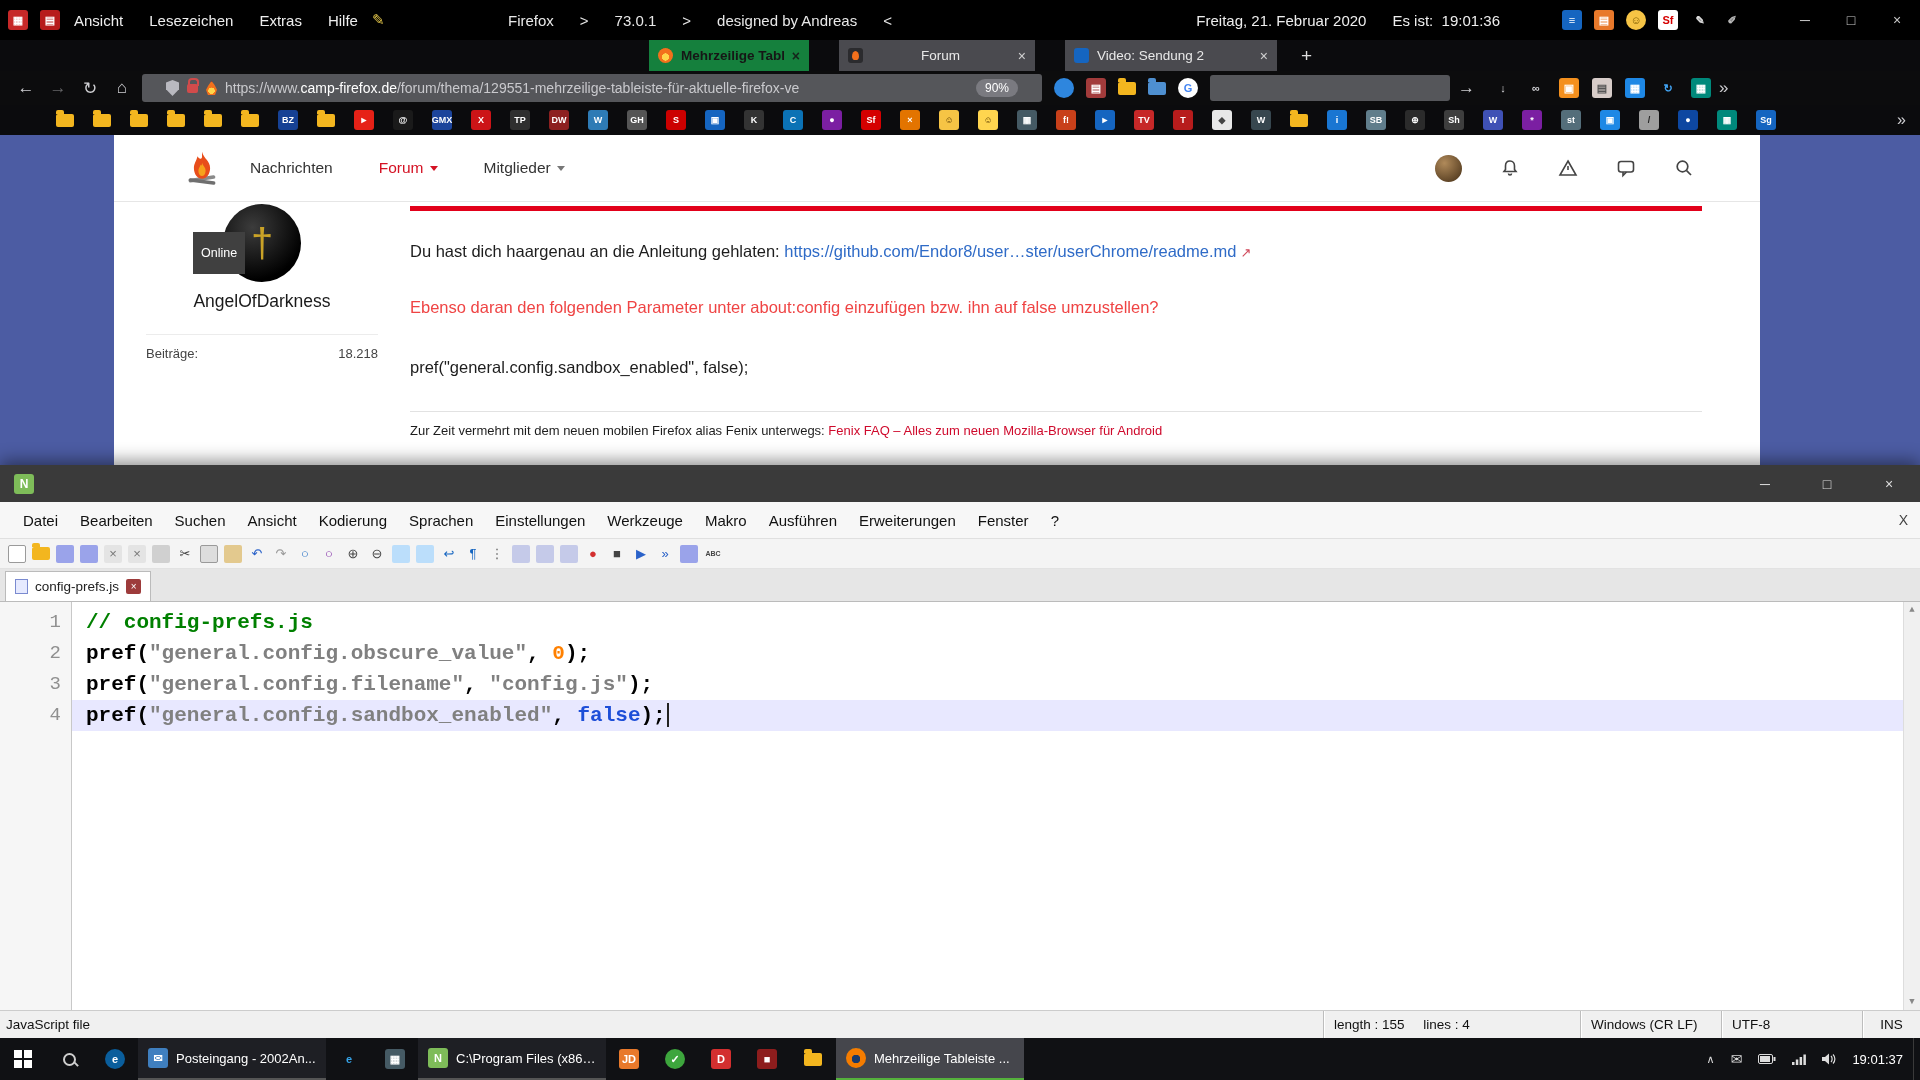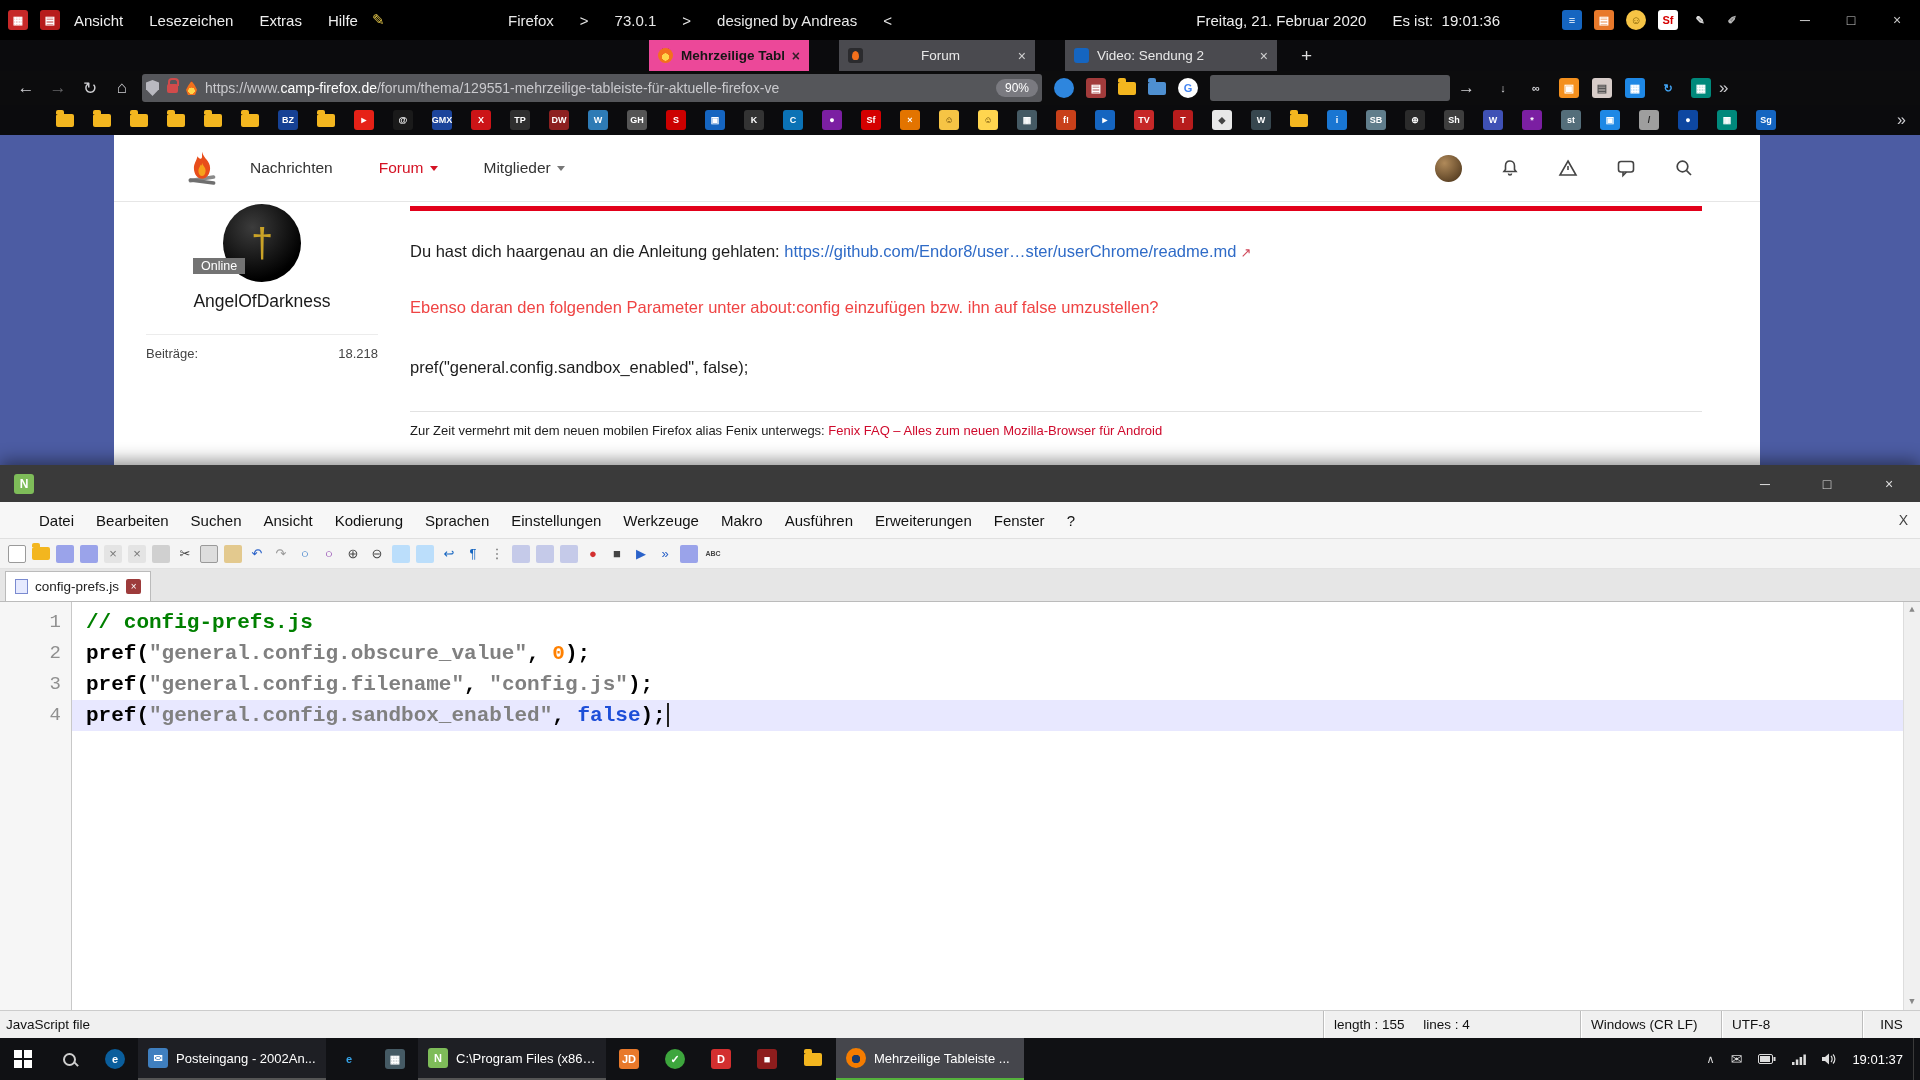--- a/index.html
+++ b/index.html
@@ -21,36 +21,36 @@
   .winbtns { display:flex; margin-left:14px; }
   .winbtn { width:46px; height:40px; display:flex; align-items:center; justify-content:center;
             color:#c8c8c8; font-size:14px; }
 
   
   .fx-tabbar { position:absolute; top:40px; left:0; right:0; height:31px; background:#0b0b0d;
                display:flex; align-items:center; }
   .fx-tab { height:31px; display:flex; align-items:center; gap:8px; padding:0 9px;
             font-size:13.5px; color:#e8e8e8; background:#4a4a4f; margin-right:30px; }
   .fx-tab .tlabel { flex:1; overflow:hidden; white-space:nowrap; }
-  .fx-tab.active { background:#ec4899; color:#161616; font-weight:bold; }
+  .fx-tab.active { background:#15803d; color:#161616; font-weight:bold; }
   .tclose { font-size:14px; opacity:.85; }
   .favicon { width:15px; height:15px; border-radius:3px; flex:0 0 auto; }
   .fav-flame { background:radial-gradient(circle at 50% 60%, #ffd54a 0 30%, #f3701c 32% 75%, #d3310e 77%); border-radius:50%; }
   .fav-forum { background:#2b2b2e; position:relative; }
   .fav-forum::after { content:""; position:absolute; left:4px; top:3px; width:7px; height:9px;
                       background:#f3701c; border-radius:50% 50% 50% 50%/60% 60% 40% 40%; }
   .fav-video { background:#1565c0; }
   .fx-newtab { color:#ddd; font-size:19px; margin-left:-6px; }
 
   
   .fx-navbar { position:absolute; top:71px; left:0; right:0; height:34px; background:#0c0c0d;
                display:flex; align-items:center; padding-left:10px; }
   .navic { width:32px; text-align:center; font-size:17px; color:#cfcfd2; }
   .urlbox { width:900px; height:28px; background:#55565a; border-radius:3px; margin-left:4px;
-            display:flex; align-items:center; padding:0 4px; gap:8px; }
+            display:flex; align-items:center; padding:0 24px; gap:8px; }
   .shield { width:13px; height:16px; background:#b9b9c0;
             clip-path:polygon(50% 0,100% 16%,100% 58%,50% 100%,0 58%,0 16%); flex:0 0 auto; }
   .lockic { width:11px; height:9px; background:#d14b4b; border-radius:2px; position:relative; flex:0 0 auto; }
   .lockic::before { content:""; position:absolute; top:-6px; left:1px; width:7px; height:6px;
                     border:2px solid #d14b4b; border-bottom:none; border-radius:4px 4px 0 0; }
   .urlflame { width:11px; height:14px; flex:0 0 auto;
               background:radial-gradient(circle at 50% 70%, #ffd54a 0 28%, #f3701c 30% 78%, #d3310e 80%);
               clip-path:polygon(50% 0,78% 28%,100% 62%,82% 100%,18% 100%,0 62%,24% 28%); }
   .url { flex:1; font-size:14px; color:#c9c9cd; white-space:nowrap; overflow:hidden; }
   .url .domain { color:#fff; }
@@ -87,22 +87,22 @@
   .havatar { width:27px; height:27px; border-radius:50%;
              background:radial-gradient(circle at 35% 30%, #b08a5a, #5e4426 75%); }
   .hico svg { display:block; }
 
   .thread { display:flex; }
   .tsidebar { width:296px; display:flex; flex-direction:column; align-items:center; padding-top:2px; }
   .avwrap { position:relative; margin-top:0; }
   .avatar { width:78px; height:78px; border-radius:50%; display:flex; align-items:center; justify-content:center;
             background:radial-gradient(circle at 38% 30%, #3c3c3c, #000 72%);
             color:#c9a227; font-size:40px; line-height:1; }
-  .online { position:absolute; left:-30px; bottom:8px; background:#737373; color:#fff;
-            font-size:12.5px; padding:1px 8px;margin-top:44px; }
+  .online { position:absolute; left:-30px; bottom:8px; background:#404040; color:#fff;
+            font-size:12.5px; padding:14px 8px;margin-top:44px; }
   .uname { margin-top:9px; font-size:17.5px; color:#1a1a1a; }
   .posts-row { width:232px; display:flex; justify-content:space-between; font-size:13px; color:#444;
                margin-top:22px; border-top:1px solid #ececec; padding-top:11px; }
   .tmain { flex:1; padding-right:58px; }
   .red-rule { height:5px; background:#e2001a; margin-top:4px; }
   .p1 { margin-top:31px; font-size:16.5px; color:#1d1d1d; }
   .plink { color:#2f6bc7; }
   .extlink { color:#d0485a; font-size:13px; margin-left:4px; }
   .p2 { margin-top:37px; font-size:16.5px; color:#ef4444; }
   .p3 { margin-top:41px; font-size:16.5px; color:#1d1d1d; }
@@ -112,21 +112,21 @@
 
   
   .npp { position:absolute; top:465px; left:0; right:0; height:573px; background:#fff;
          box-shadow:0 -4px 16px rgba(0,0,0,.45); }
   .npp-title { height:37px; background:#3a3a3a; display:flex; align-items:center; color:#fff; font-size:15px; }
   .npp-appicon { width:20px; height:20px; background:#7ebc59; border-radius:3px; margin:0 10px 0 14px;
                  display:flex; align-items:center; justify-content:center; color:#fff; font-weight:bold; font-size:12px; }
   .npp-ctrl { margin-left:auto; display:flex; }
   .npp-cbtn { width:62px; height:37px; color:#ddd; display:flex; align-items:center; justify-content:center; font-size:14px; }
   .npp-menubar { height:37px; background:#f7f7f7; border-bottom:1px solid #e0e0e0; display:flex;
-                 align-items:center; font-size:15px; color:#111; padding-left:28px; }
+                 align-items:center; font-size:15px; color:#111; padding-left:12px; }
   .npp-mitem { padding:0 11px; }
   .npp-mx { margin-left:auto; margin-right:12px; color:#444; font-size:14px; }
   .npp-toolbar { height:30px; background:#f4f4f4; border-bottom:1px solid #e2e2e2; display:flex;
                  align-items:center; gap:6px; padding-left:8px; }
   .tbi { width:18px; height:18px; border-radius:2px; display:inline-flex; align-items:center;
          justify-content:center; font-size:13px; color:#444; flex:0 0 auto; }
   .tbi.small { font-size:7px; font-weight:bold; }
   .npp-tabbar { height:33px; background:#e6e6e6; border-bottom:1px solid #bbb; display:flex;
                 align-items:flex-end; padding-left:5px; }
   .npp-tab { height:30px; background:#fff; border:1px solid #bbb; border-bottom:none;

